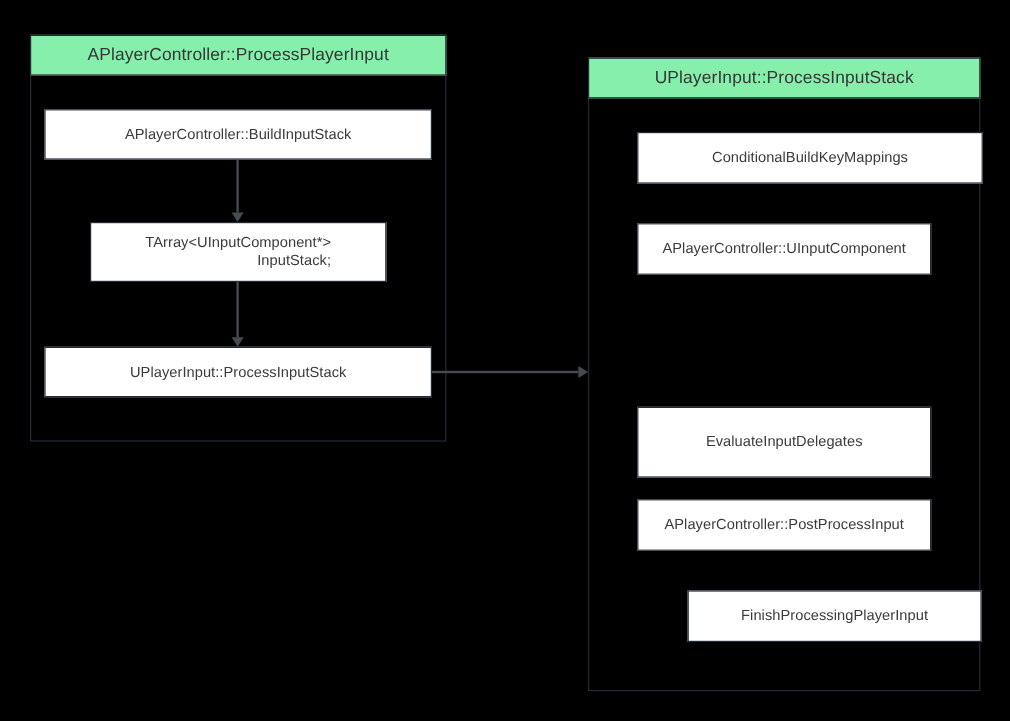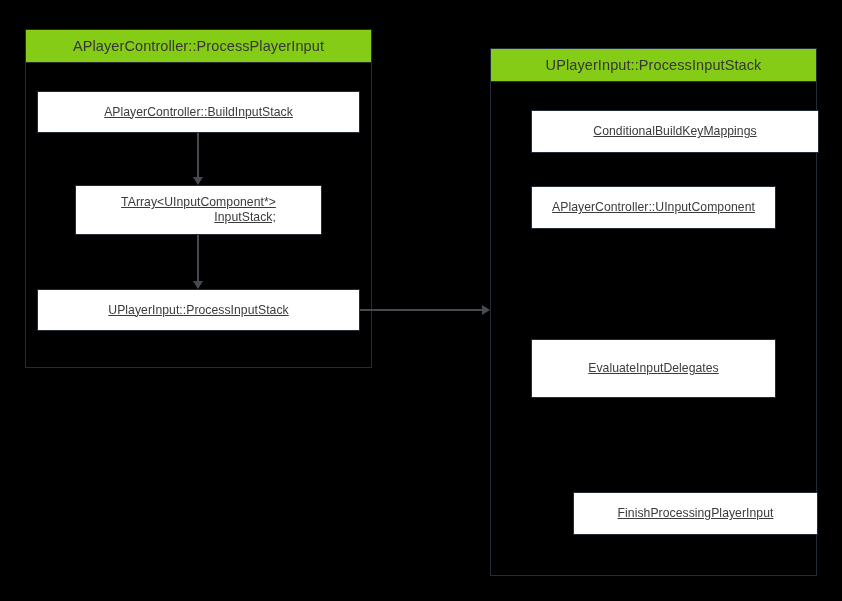--- a/index.html
+++ b/index.html
@@ -25,21 +25,21 @@
   
   .cluster {
     position: absolute;
     box-sizing: border-box;
     border: 1px solid #222c38;
     background: #000000;
   }
   .cluster-title {
     position: absolute;
     box-sizing: border-box;
-    background: #84cc16;
+    background: #86efac;
     border: 1px solid #222c38;
     color: #363636;
     font-size: 14.5px;
     line-height: 1;
     display: flex;
     align-items: center;
     justify-content: center;
     letter-spacing: 0.1px;
     white-space: nowrap;
   }
@@ -53,21 +53,20 @@
     color: #3b3b3b;
     font-size: 12.2px;
     line-height: 15px;
     display: flex;
     align-items: center;
     justify-content: center;
     text-align: center;
     white-space: pre-line;
     padding: 0 6px;
     letter-spacing: 0.05px;
-    text-decoration: underline;
   }
 
   
   .edge-line {
     position: absolute;
     background: #464b52;
   }
   .edge-v { width: 2px; }
   .edge-h { height: 2px; }
 
@@ -117,16 +116,17 @@
 
   <div class="cluster-title" style="left:490px; top:48px; width:327px; height:34px;">UPlayerInput::ProcessInputStack</div>
 
   <div class="node" style="left:531px; top:110px; width:288px; height:43px;">ConditionalBuildKeyMappings</div>
 
   <div class="node" style="left:531px; top:186px; width:245px; height:43px;">APlayerController::UInputComponent</div>
 
 
   <div class="node" style="left:531px; top:339px; width:245px; height:59px;">EvaluateInputDelegates</div>
 
+  <div class="node" style="left:531px; top:416px; width:245px; height:43px;">APlayerController::PostProcessInput</div>
 
   <div class="node" style="left:531px; top:492px; width:245px; height:43px;margin-left:42px;">FinishProcessingPlayerInput</div>
 
 </div>
 
 </body></html>

